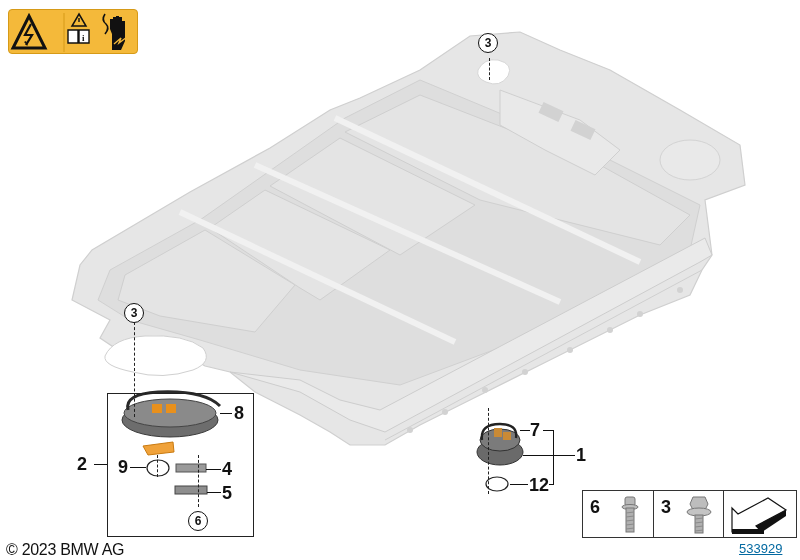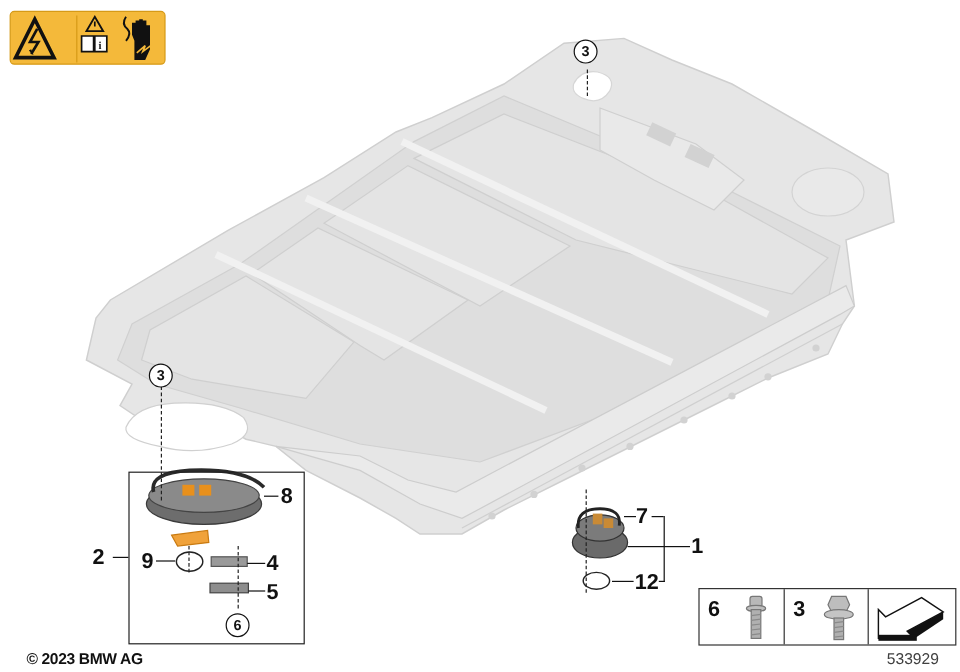--- a/index.html
+++ b/index.html
@@ -8,22 +8,22 @@
   .warn{left:8px;top:9px;width:130px;height:45px;background:#f4b93a;border:1px solid #d69a17;border-radius:4px;box-sizing:border-box;}
   .callnum{position:absolute;font-weight:bold;font-size:18px;line-height:18px;color:#111;}
   .circ{position:absolute;width:18px;height:18px;border:1.6px solid #111;border-radius:50%;background:#fff;font-weight:bold;font-size:12px;line-height:18px;text-align:center;color:#111;}
   .leader{position:absolute;background:#111;}
   .dash{position:absolute;width:0;border-left:1.4px dashed #222;}
   .kitbox{position:absolute;border:1.4px solid #222;box-sizing:border-box;}
   .legend{position:absolute;left:582px;top:490px;width:215px;height:48px;border:1px solid #333;box-sizing:border-box;display:flex;}
   .legend .cell{position:relative;border-right:1px solid #333;box-sizing:border-box;}
   .legend .cell:last-child{border-right:none;}
   .legend .num{position:absolute;left:7px;top:6px;font-weight:bold;font-size:18px;}
-  .copyright{position:absolute;left:22px;top:541px;font-size:13px;font-weight:bold;letter-spacing:-0.3px;}
-  .diagnum{position:absolute;left:739px;top:541px;font-size:13px;color:#404040;}
+  .copyright{position:absolute;left:6px;top:541px;font-size:16px;font-weight:normal;letter-spacing:-0.3px;}
+  .diagnum{position:absolute;left:739px;top:541px;font-size:13px;color:#0369a1;text-decoration:underline;}
 </style>
 </head>
 <body>
 
 <div class="abs warn">
   <svg width="130" height="45" viewBox="0 0 130 45">
     <g>
       <polygon points="20,6 36,38 4,38" fill="none" stroke="#111" stroke-width="3"></polygon>
       <polyline points="22,14 16,25 23,25 17,35" fill="none" stroke="#111" stroke-width="2.2"></polyline>
       <polygon points="15,32 19,36 17,31" fill="#111"></polygon>

